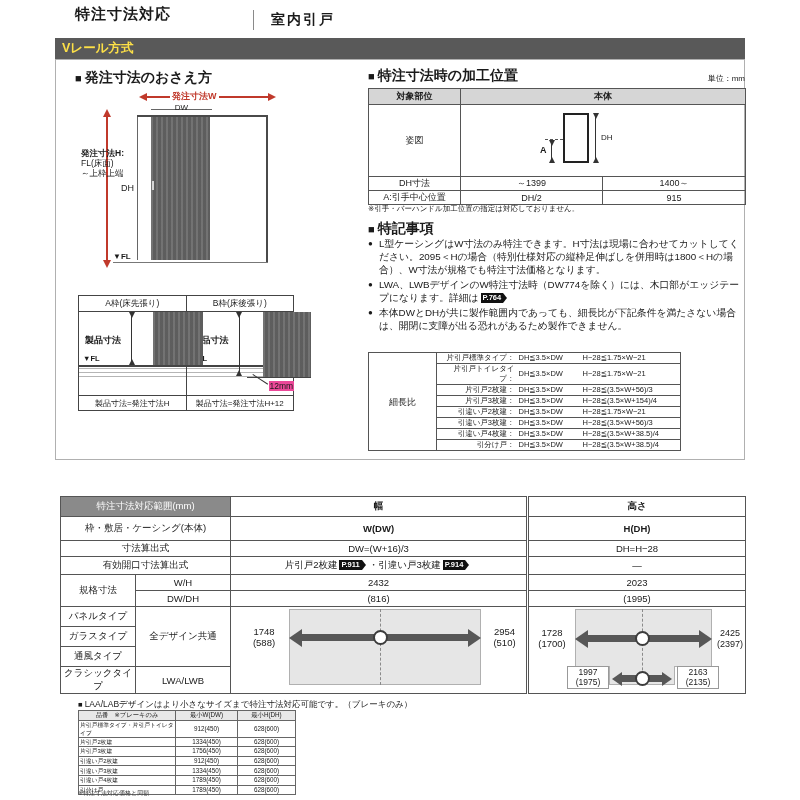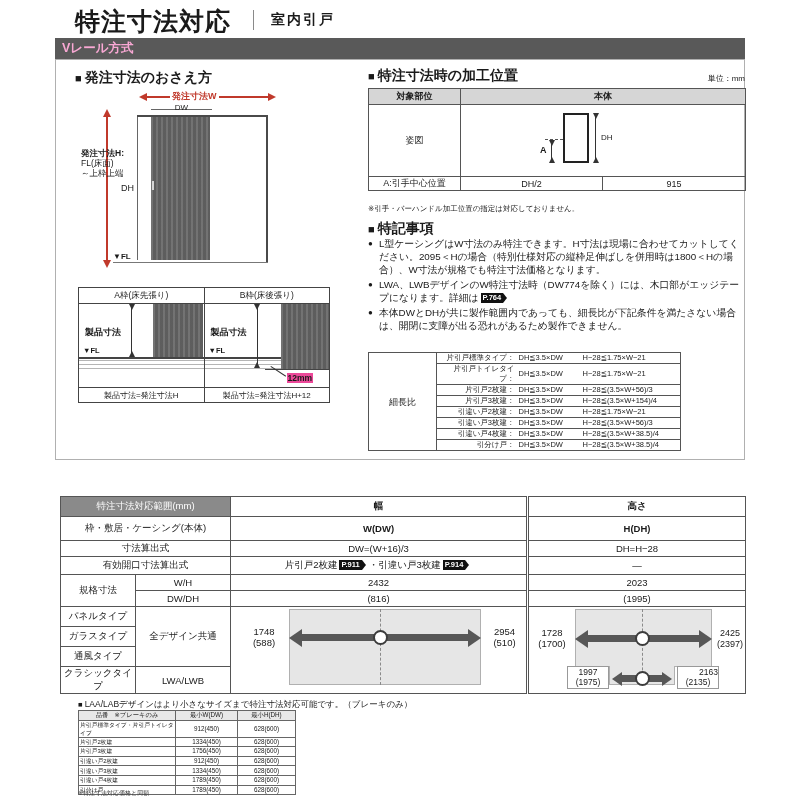--- a/index.html
+++ b/index.html
@@ -1,26 +1,26 @@
 <!DOCTYPE html>
 <html><head>
 <meta charset="utf-8">
 <style>
   html,body{margin:0;padding:0;}
   body{font-family:"Liberation Sans","DejaVu Sans",sans-serif;color:#1a1a1a;}
   .page{position:relative;width:800px;height:800px;background:#ffffff;overflow:hidden;}
   .abs{position:absolute;}
 
   
-  .page-title{left:75px;top:5px;font-size:25px;font-weight:bold;letter-spacing:1px;}
+  .page-title{left:75px;top:5px;font-size:15px;font-weight:bold;letter-spacing:1px;}
   .title-div{left:253px;top:10px;width:1px;height:20px;background:#8a8a8a;}
   .page-subtitle{left:271px;top:11px;font-size:14px;font-weight:bold;letter-spacing:2px;}
 
   
-  .vbar{left:55px;top:38px;width:690px;height:21px;background:#595959;color:#f9a8d4;
+  .vbar{left:55px;top:38px;width:690px;height:21px;background:#595959;color:#fde047;
         font-size:12.5px;font-weight:bold;line-height:21px;padding-left:7px;box-sizing:border-box;}
   .s1box{left:55px;top:59px;width:690px;height:401px;border:1px solid #b0b0b0;box-sizing:border-box;background:#fff;}
 
   .sq-head{font-size:14px;font-weight:bold;}
   .sq-head::before{content:"■ ";font-size:11px;}
 
   
   .d1{left:75px;top:86px;width:290px;height:200px;}
   .red-h{position:absolute;height:2px;background:#c0392b;}
   .red-h::before,.red-h::after{content:"";position:absolute;top:50%;transform:translateY(-50%);width:0;height:0;
@@ -31,21 +31,21 @@
   .red-v::before,.red-v::after{content:"";position:absolute;left:50%;transform:translateX(-50%);width:0;height:0;
         border-left:4px solid transparent;border-right:4px solid transparent;}
   .red-v::before{bottom:100%;border-bottom:8px solid #c0392b;}
   .red-v::after{top:100%;border-top:8px solid #c0392b;}
   .wood{background:#686868;background-image:repeating-linear-gradient(90deg,rgba(255,255,255,.07) 0 2px,rgba(0,0,0,.10) 2px 5px);}
   .dimline{background:#666;}
   .lbl-red{color:#c0392b;font-weight:bold;font-size:9px;background:#fff;padding:0 2px;}
   .t8{font-size:8px;} .t85{font-size:8.5px;} .t9{font-size:9px;}
 
   
-  .frames{left:78px;top:287px;width:252px;height:116px;display:flex;}
+  .frames{left:78px;top:295px;width:216px;height:116px;display:flex;}
   .fpanel{flex:1;border:1px solid #444;box-sizing:border-box;}
   .fpanel+.fpanel{border-left:none;}
   .fr-title{height:15px;line-height:15px;font-size:8.5px;text-align:center;border-bottom:1px solid #444;}
   .fr-body{position:relative;height:83px;}
   .fr-formula{height:15px;line-height:15px;font-size:8px;text-align:center;border-top:1px solid #444;}
   .thin-v{position:absolute;width:1px;background:#333;}
   .thin-v::before,.thin-v::after{content:"";position:absolute;left:50%;transform:translateX(-50%);width:0;height:0;
         border-left:3px solid transparent;border-right:3px solid transparent;}
   .thin-v::before{top:0;border-top:6px solid #333;}
   .thin-v::after{bottom:0;border-bottom:6px solid #333;}
@@ -167,21 +167,21 @@
       <div class="fr-title">B枠(床後張り)</div>
       <div class="fr-body">
         <div class="abs t9" style="left:6px;top:22px;font-weight:bold;">製品寸法</div>
         <div class="thin-v" style="left:52px;top:0;height:64px;z-index:3;"></div>
         <div class="abs" style="left:4px;top:42px;font-size:7.5px;font-weight:bold;">▼FL</div>
         <div class="abs wood" style="left:76px;top:0;width:48px;height:65px;z-index:2;"></div>
         <div class="abs" style="left:0;top:53px;width:100%;height:2px;background:#444;"></div>
         <div class="abs hatch" style="left:0;top:56px;width:100%;height:10px;"></div>
         <div class="abs" style="left:60px;top:65px;width:64px;height:1px;background:#444;z-index:3;"></div>
         <div class="abs" style="left:66px;top:62px;width:18px;height:1px;background:#333;transform:rotate(33deg);transform-origin:left top;z-index:4;"></div>
-        <div class="abs t85" style="left:82px;top:69px;font-weight:bold;z-index:4;background:#ec4899;padding:0 1px;">12mm</div>
+        <div class="abs t85" style="left:82px;top:69px;font-weight:normal;z-index:4;background:#ec4899;padding:0 1px;">12mm</div>
       </div>
       <div class="fr-formula">製品寸法=発注寸法H+12</div>
     </div>
   </div>
 
   <div class="abs sq-head" style="left:368px;top:67px;">特注寸法時の加工位置</div>
   <div class="abs unit">単位：mm</div>
 
   <table class="abs mach">
     <colgroup>
@@ -197,20 +197,25 @@
     <tr style="height:72px;">
       <td>姿図</td>
       <td colspan="2" class="figcell">
         <div class="abs" style="left:102px;top:8px;width:26px;height:50px;border:2px solid #222;background:#fff;box-sizing:border-box;"></div>
         <div class="thin-v" style="left:134px;top:8px;height:50px;"></div>
         <div class="abs t8" style="left:140px;top:28px;">DH</div>
         <div class="dash-h" style="left:84px;top:34px;width:18px;"></div>
         <div class="thin-v" style="left:90px;top:35px;height:23px;"></div>
         <div class="abs t9" style="left:79px;top:40px;font-weight:bold;">A</div>
       </td>
+    </tr>
+    <tr style="height:13px;">
+      <td>DH寸法</td>
+      <td>～1399</td>
+      <td>1400～</td>
     </tr>
     <tr style="height:13px;">
       <td>A:引手中心位置</td>
       <td>DH/2</td>
       <td>915</td>
     </tr>
   </tbody>
     </table>
   <div class="abs note" style="left:368px;top:204px;">※引手・バーハンドル加工位置の指定は対応しておりません。</div>
 
@@ -346,21 +351,21 @@
           <span style="display:block;">2425</span>
           <span style="display:block;">(2397)</span>
         </div>
         <div class="slider-arrow small" style="left:93px;top:68px;width:40px;"></div>
         <div class="knob" style="left:106px;top:64px;"></div>
         <div class="rangelbl boxed" style="left:38px;top:59px;width:40px;">
           <span style="display:block;">1997</span>
           <span style="display:block;">(1975)</span>
         </div>
         <div class="rangelbl boxed" style="left:148px;top:59px;width:40px;">
-          <span style="display:block;text-align:right;">2163</span>
+          <span style="display:block;">2163</span>
           <span style="display:block;">(2135)</span>
         </div>
       </td>
     </tr>
     <tr style="height:20px;">
           <td>ガラスタイプ</td>
         </tr>
     <tr style="height:20px;">
           <td>通風タイプ</td>
         </tr>

